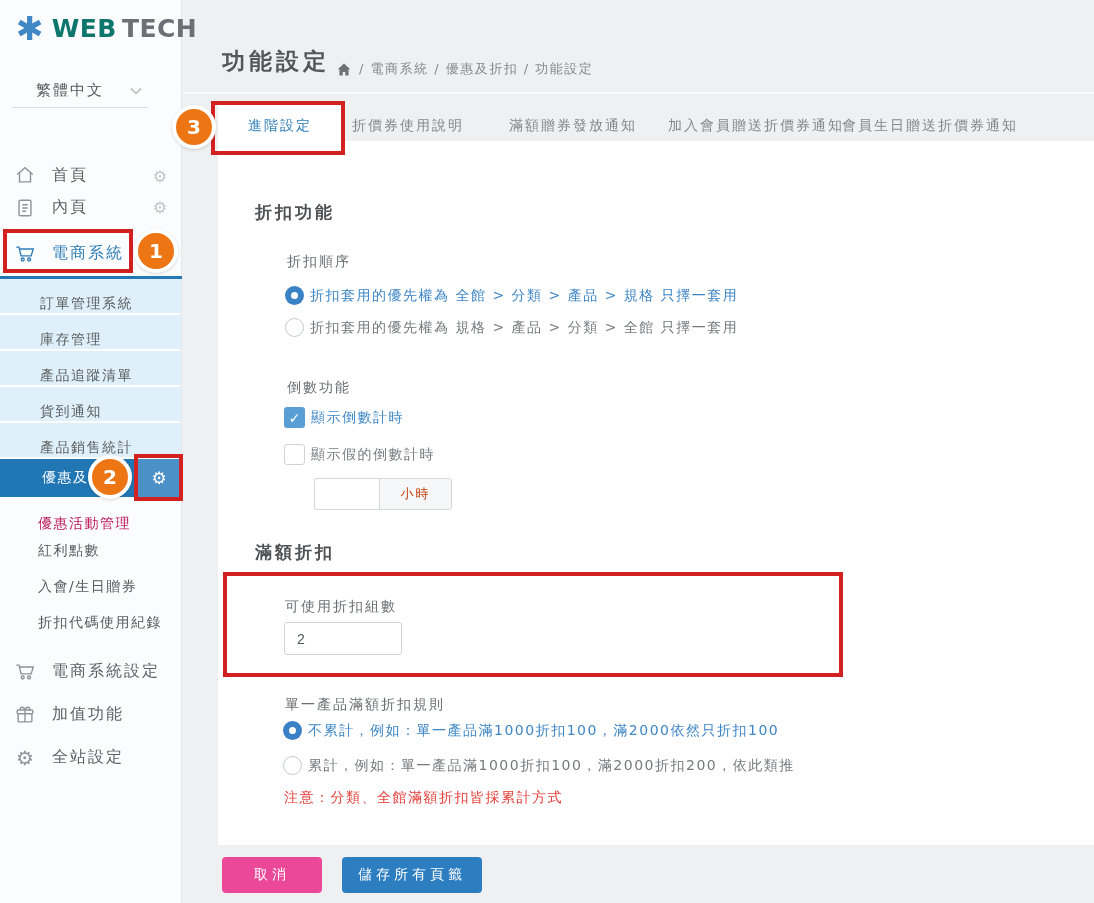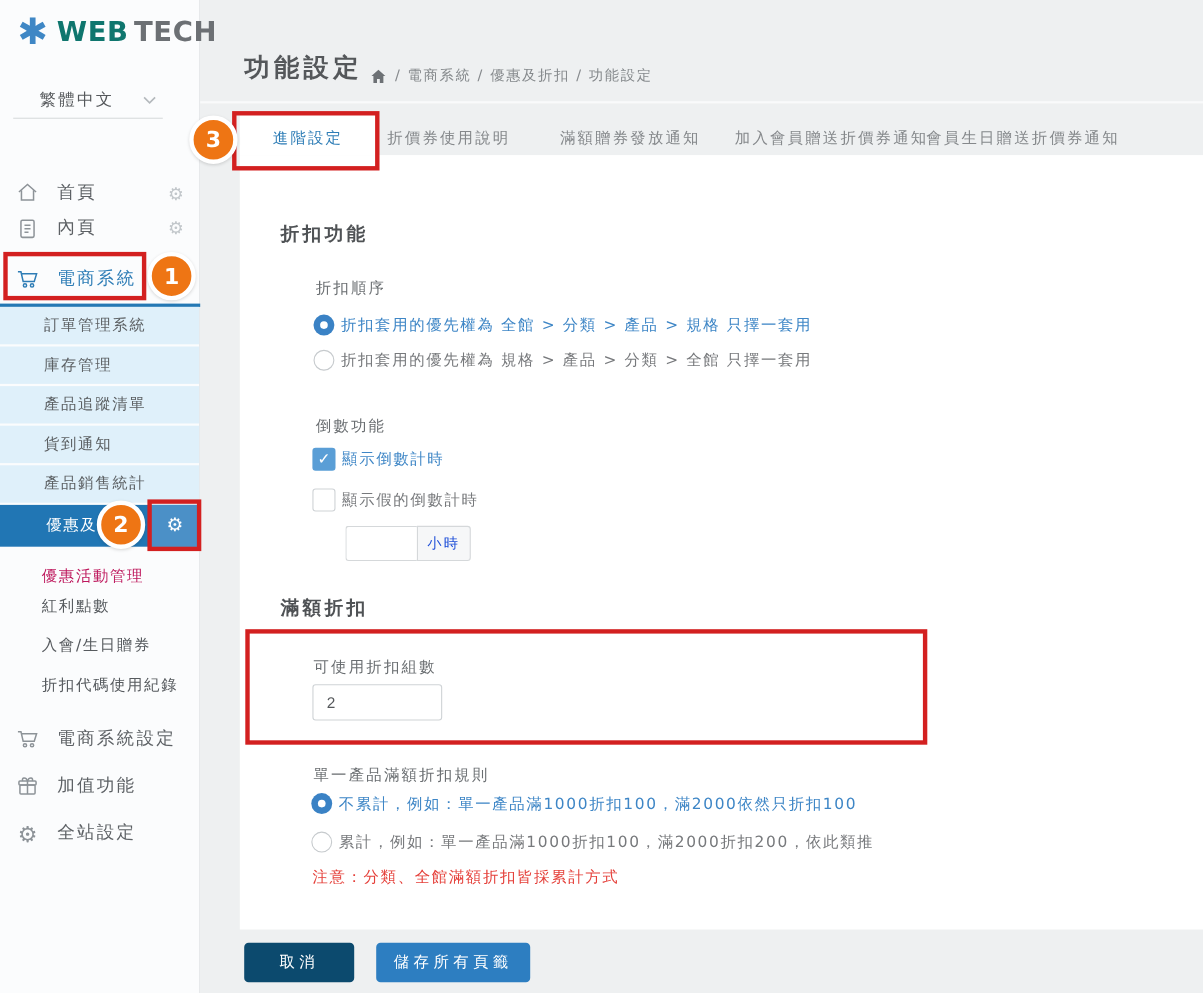--- a/index.html
+++ b/index.html
@@ -13,21 +13,21 @@
   .logo-text{ font-size:25px; font-weight:bold; letter-spacing:0.5px; }
   .logo-web{ color:#0f766e; } .logo-tech{ color:#6c7074; font-weight:600; margin-left:5px; }
   .lang{ position:absolute; left:12px; top:74px; width:136px; height:34px; border-bottom:1px solid #d8dbdd; display:flex; align-items:center; justify-content:space-between; padding:0 6px 0 24px; cursor:pointer; }
   .lang-label{ font-size:15px; color:#55585b; letter-spacing:2px; }
   .nav-item{ position:absolute; left:0; width:181px; height:43px; display:flex; align-items:center; padding:0 14px; color:#5d6165; cursor:pointer; }
   .nav-item .nav-ico{ width:22px; height:22px; color:#8d9398; flex:0 0 22px; }
   .nav-item .nav-label{ font-size:16px; letter-spacing:2px; margin-left:16px; flex:1; }
   .nav-item .row-gear{ font-size:16px; color:#c2c7cb; }
   .nav-item.blue{ color:#2e7db6; } .nav-item.blue .nav-ico{ color:#2e7db6; }
   .blue-divider{ position:absolute; left:0; top:276px; width:182px; height:3px; background:#2478b4; }
-  .sub-item{ position:absolute; left:0; width:181px; height:34px; background:#dff0fa; display:flex; align-items:center; padding-left:40px; font-size:14px; color:#5b5f62; letter-spacing:1.5px; cursor:pointer; }
+  .sub-item{ position:absolute; left:0; width:181px; height:34px; background:#dff0fa; display:flex; align-items:flex-end; padding-left:40px; font-size:14px; color:#5b5f62; letter-spacing:1.5px; cursor:pointer; }
   .sel-item{ position:absolute; left:0; top:459px; width:181px; height:38px; background:#2176b4; display:flex; align-items:center; padding-left:42px; font-size:14px; color:#ffffff; letter-spacing:1.5px; cursor:pointer; }
   .sel-gearbox{ position:absolute; left:137px; top:459px; width:44px; height:38px; background:#4b90c7; display:flex; align-items:center; justify-content:center; color:#fff; font-size:17px; cursor:pointer; }
   .subsub-item{ position:absolute; left:0; width:181px; height:36px; display:flex; align-items:center; padding-left:38px; font-size:14px; color:#565a5e; letter-spacing:1.5px; cursor:pointer; }
   .subsub-item.blue{ color:#be185d;align-items:flex-end; }
 
   
   .page-title{ position:absolute; left:222px; top:46px; font-size:23px; font-weight:bold; color:#54575a; letter-spacing:4px; }
   .breadcrumb{ position:absolute; left:336px; top:60px; display:flex; align-items:center; gap:7px; font-size:13px; color:#85898c; letter-spacing:1.5px; }
   .hdr-line{ position:absolute; left:182px; top:92px; width:912px; height:2px; background:#f9fafb; }
 
@@ -46,27 +46,27 @@
   .choice.off .txt{ color:#77797c; }
   .radio{ width:19px; height:19px; border-radius:50%; flex:0 0 19px; position:relative; }
   .radio.on{ background:#3a82c5; }
   .radio.on::after{ content:""; position:absolute; left:6px; top:6px; width:7px; height:7px; border-radius:50%; background:#fff; }
   .radio.off{ background:#fff; border:1px solid #c6cacd; }
   .cbox{ width:21px; height:21px; border-radius:3px; flex:0 0 21px; display:flex; align-items:center; justify-content:center; }
   .cbox.on{ background:#5a9ed6; color:#fff; font-size:14px; font-weight:bold; }
   .cbox.off{ background:#fff; border:1px solid #cfd3d6; }
   .hours-group{ position:absolute; left:96px; top:337px; display:flex; }
   .hours-input{ width:65px; height:32px; border:1px solid #d5d8da; border-right:none; border-radius:3px 0 0 3px; background:#fff; padding:0 8px; font-size:14px; color:#55585b; outline:none; }
-  .hours-addon{ width:49px; height:32px; border:1px solid #d5d8da; border-radius:0 3px 3px 0; background:#f6f7f8; display:flex; align-items:center; justify-content:center; font-size:13px; color:#1d4ed8; letter-spacing:2px; }
+  .hours-addon{ width:73px; height:32px; border:1px solid #d5d8da; border-radius:0 3px 3px 0; background:#f6f7f8; display:flex; align-items:center; justify-content:center; font-size:13px; color:#c2410c; letter-spacing:2px; }
   .count-input{ position:absolute; left:66px; top:481px; width:118px; height:33px; border:1px solid #cfd3d6; border-radius:3px; padding:0 12px; font-size:14px; color:#55585b; background:#fff; outline:none; }
   .note{ position:absolute; left:66px; top:648px; font-size:14px; color:#e5403a; letter-spacing:1.5px; }
 
   
   .btn{ position:absolute; top:857px; height:36px; border:none; border-radius:4px; color:#fff; font-size:14px; letter-spacing:4px; cursor:pointer; font-family:inherit; }
-  .btn-cancel{ left:222px; width:100px; background:#0c4a6e; }
+  .btn-cancel{ left:222px; width:100px; background:#ec4899; }
   .btn-save{ left:342px; width:140px; background:#2d7ec1; }
 
   
   .hl-box{ position:absolute; border:4px solid #d32020; z-index:50; pointer-events:none; }
   .step-badge{ position:absolute; width:44px; height:44px; border-radius:50%; background:#ee7514; border:4px solid #ffffff; color:#fff; font-size:20px; font-weight:bold; display:flex; align-items:center; justify-content:center; z-index:60; box-shadow:0 1px 3px rgba(0,0,0,0.15); pointer-events:none; }
 
   svg{ display:block; }
 </style>
 </head>
 <body>

